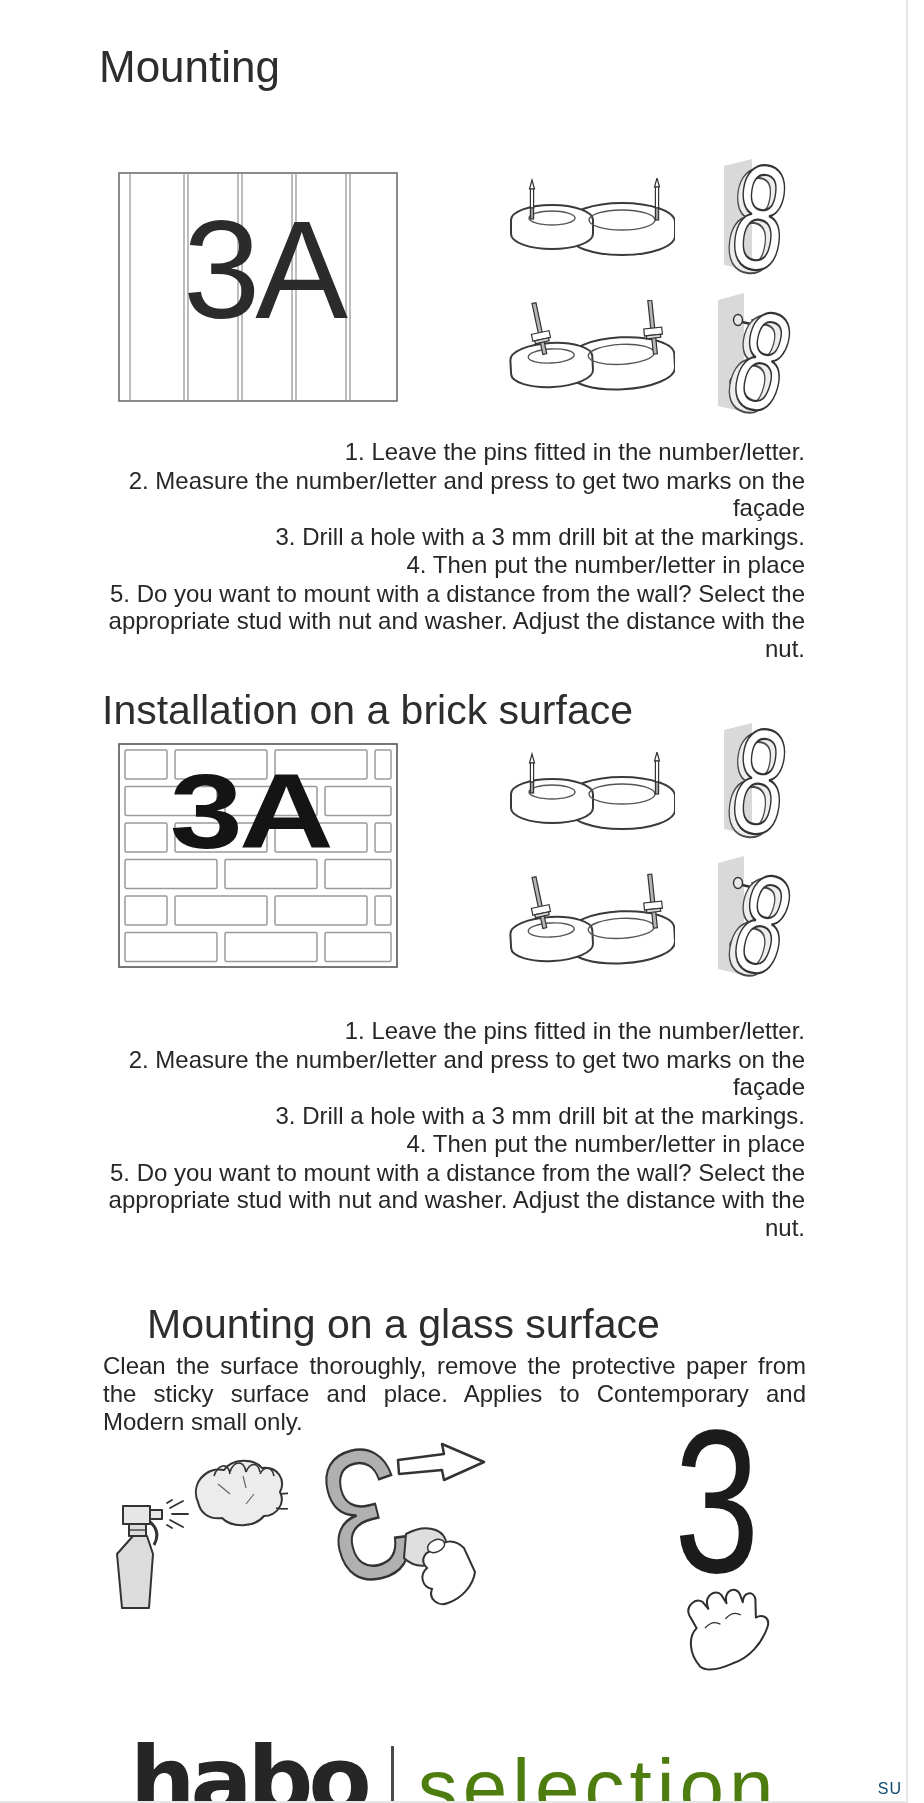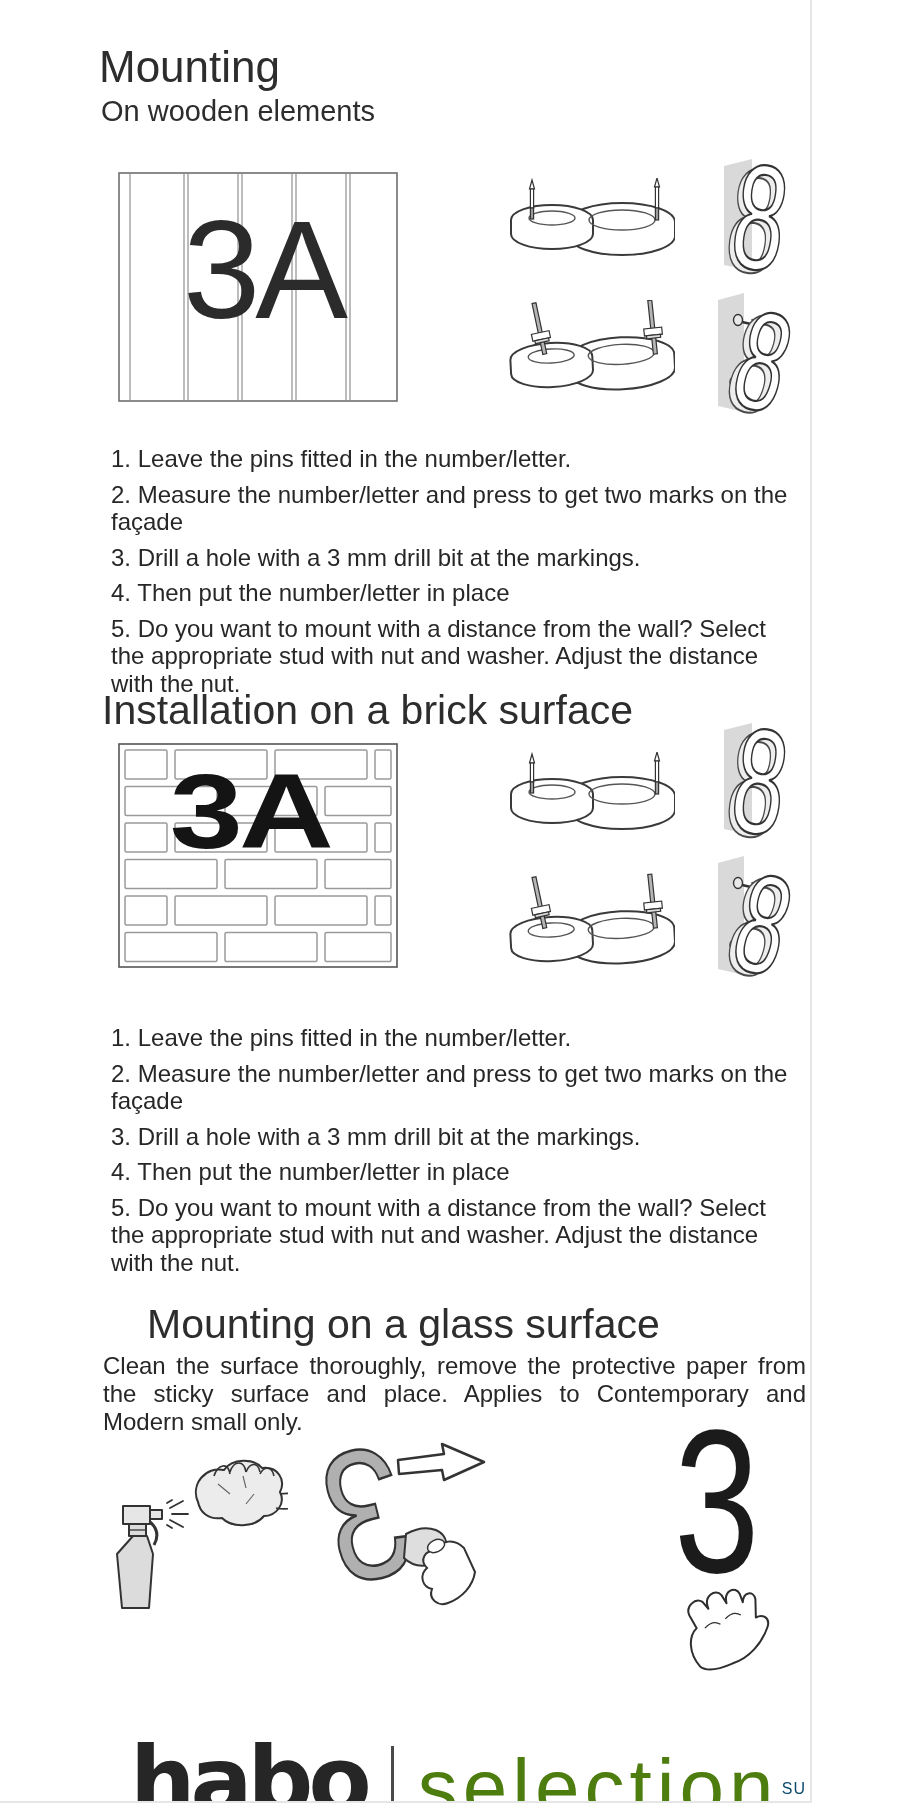--- a/index.html
+++ b/index.html
@@ -1,44 +1,43 @@
 <!DOCTYPE html>
 <html><head>
 <meta charset="utf-8">
 <style>
   html,body{margin:0;padding:0;background:#ffffff;}
   .page{
-    position:relative;width:812px;height:1803px;background:#fff;
+    position:relative;width:908px;height:1803px;background:#fff;
     font-family:"Liberation Sans",sans-serif;color:#262626;overflow:hidden;
     border-right:2px solid #e6e6e6;border-bottom:2px solid #e6e6e6;box-sizing:border-box;
   }
   .abs{position:absolute;}
   .title{font-size:44px;font-weight:400;color:#2d2d2d;line-height:1.05;}
   .subheading{font-size:29px;font-weight:400;color:#2d2d2d;line-height:1.1;}
   .h2{font-size:41px;font-weight:400;color:#2d2d2d;line-height:1.1;}
   .instructions{width:703px;font-size:24px;line-height:27.5px;color:#272727;}
-  .instructions .step{margin:8px;padding:0;}
+  .instructions .step{margin:1px;padding:0;text-align:right;}
   .bodypar{width:703px;font-size:24px;line-height:28px;color:#272727;
     text-align:justify;text-align-last:left;margin:0;}
   .logo{display:flex;align-items:flex-end;gap:24px;margin-top:40px;}
   .logo-brand{font-family:"DejaVu Sans",sans-serif;font-weight:800;font-size:92px;
     letter-spacing:-5px;color:#262626;line-height:1;}
   .logo-divider{width:3px;height:82px;background:#4a4a4a;}
   .logo-series{font-family:"Liberation Sans",sans-serif;font-weight:300;font-size:80px;
     letter-spacing:5px;color:#4d7c0f;line-height:1;}
   .corner-mark{font-size:16px;color:#0c4a6e;letter-spacing:1px;}
   svg text{font-family:"Liberation Sans",sans-serif;}
 </style>
 </head>
 <body>
 
 <div class="page">
 
   <div class="abs title" style="left:99px;top:44px;">Mounting</div>
-  <div class="abs subheading" style="left:101px;top:96px;">On wooden elements</div>
 
   <svg class="abs" style="left:118px;top:172px;" width="280" height="230" viewBox="0 0 280 230">
     <rect x="1" y="1" width="278" height="228" fill="#ffffff" stroke="#6f6f6f" stroke-width="1.6"></rect>
     <g stroke="#8f8f8f" stroke-width="1.2">
       <line x1="12" y1="2" x2="12" y2="228"></line>
       <line x1="66" y1="2" x2="66" y2="228"></line>
         <line x1="70" y1="2" x2="70" y2="228"></line>
       <line x1="120" y1="2" x2="120" y2="228"></line>
         <line x1="124" y1="2" x2="124" y2="228"></line>
       <line x1="174" y1="2" x2="174" y2="228"></line>

